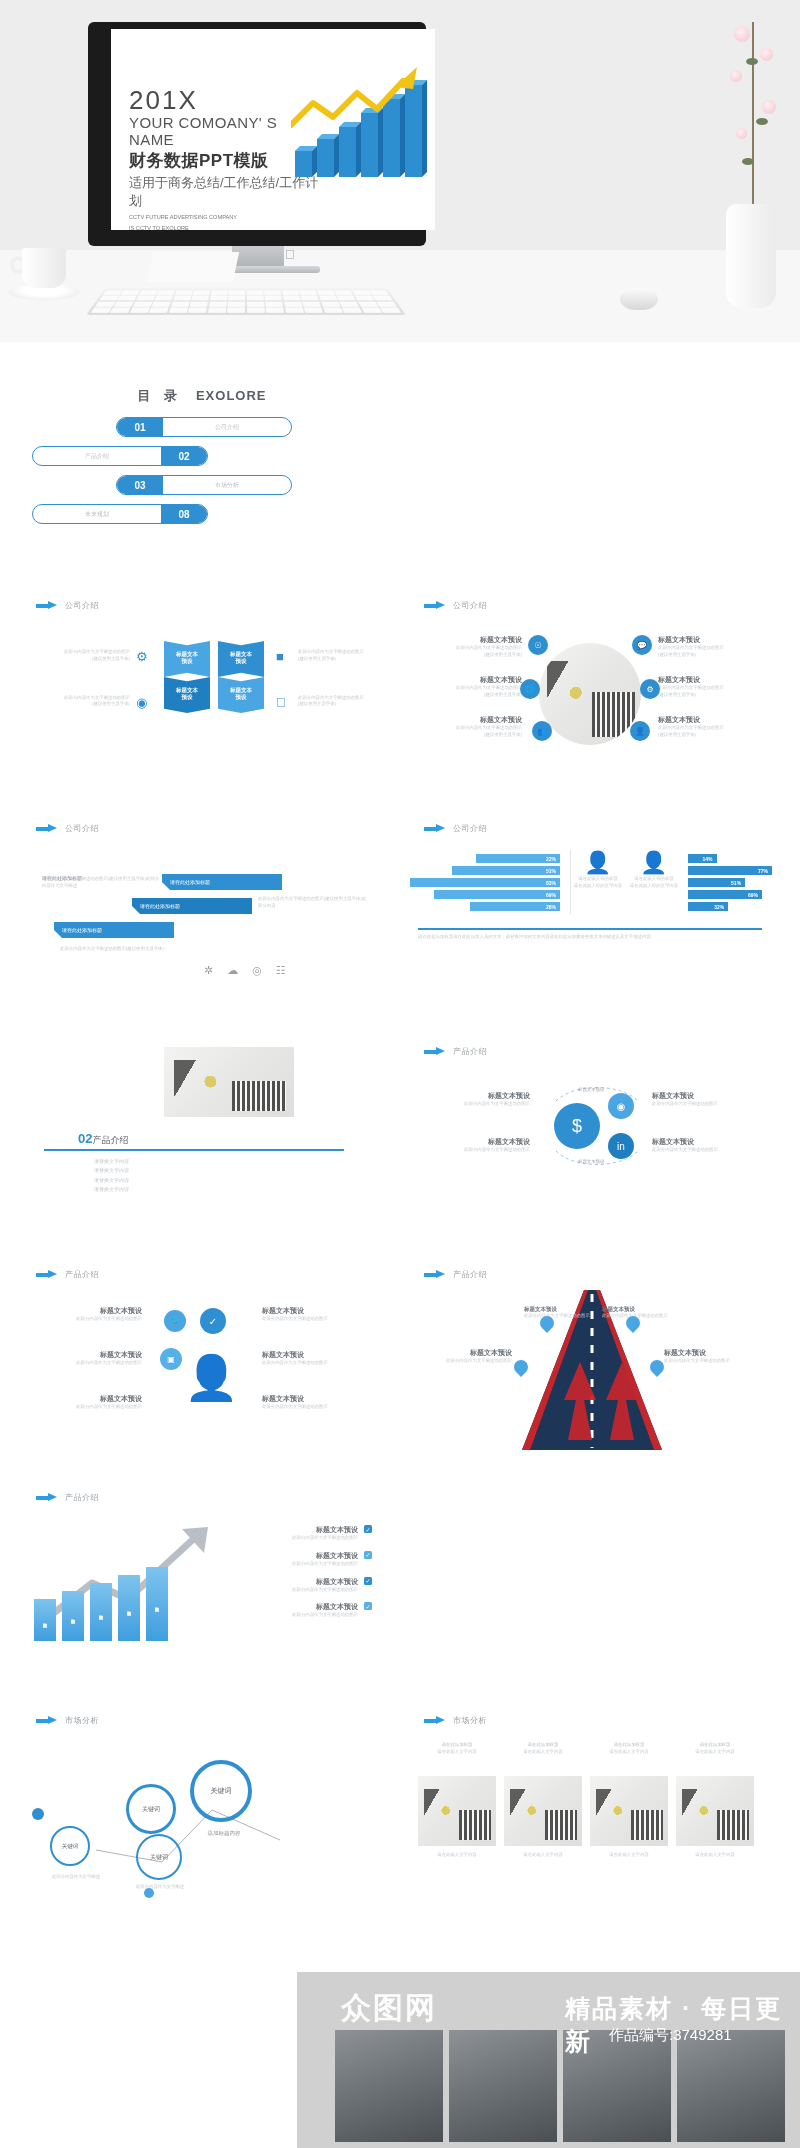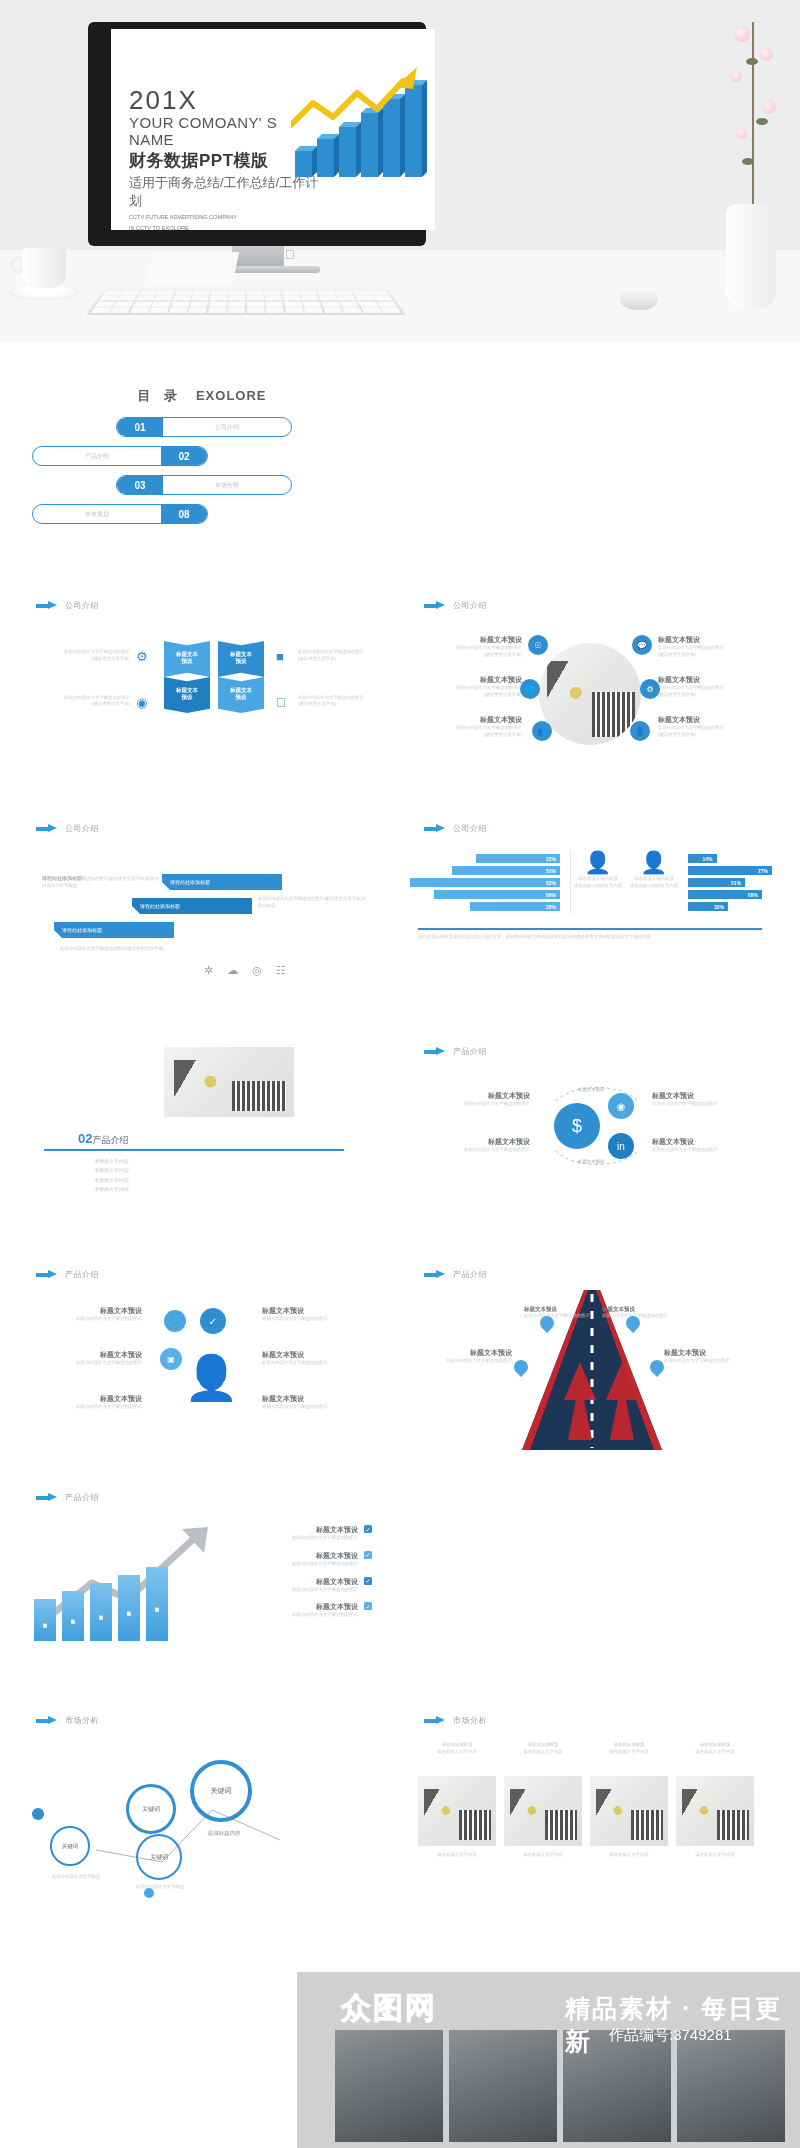--- a/index.html
+++ b/index.html
@@ -120,21 +120,21 @@
   .chk.l { background:#58b0e8; }
 
   .growbar { width:22px; background:linear-gradient(to bottom,#7ec3ee,#3f9ede); color:#fff;
              font-size:4px; writing-mode:vertical-rl; display:flex; align-items:center;
              justify-content:center; padding:3px 0;}
 
   
   .wm { position:absolute; left:297px; top:1972px; width:503px; height:176px;
         background:rgba(190,190,190,.72); overflow:hidden; }
   .wm-logo { position:absolute; left:44px; top:16px; font-size:30px; letter-spacing:2px;
-             color:rgba(255,255,255,.92); font-weight:bold;
+             color:rgba(255,255,255,.92); font-weight:normal;
              -webkit-text-stroke:1px rgba(255,255,255,.95); }
   .wm-txt { position:absolute; left:268px; top:20px; font-size:25px; color:#fff; font-weight:bold;
             letter-spacing:2px; }
   .wm-id { position:absolute; left:312px; top:54px; font-size:15px; color:#fff; }
   .wm-photos { position:absolute; left:38px; top:58px; display:flex; gap:6px; }
   .wm-photos div { width:108px; height:112px; background:linear-gradient(160deg,#8e9296,#4a4f54); }
 </style>
 </head>
 <body>
 

